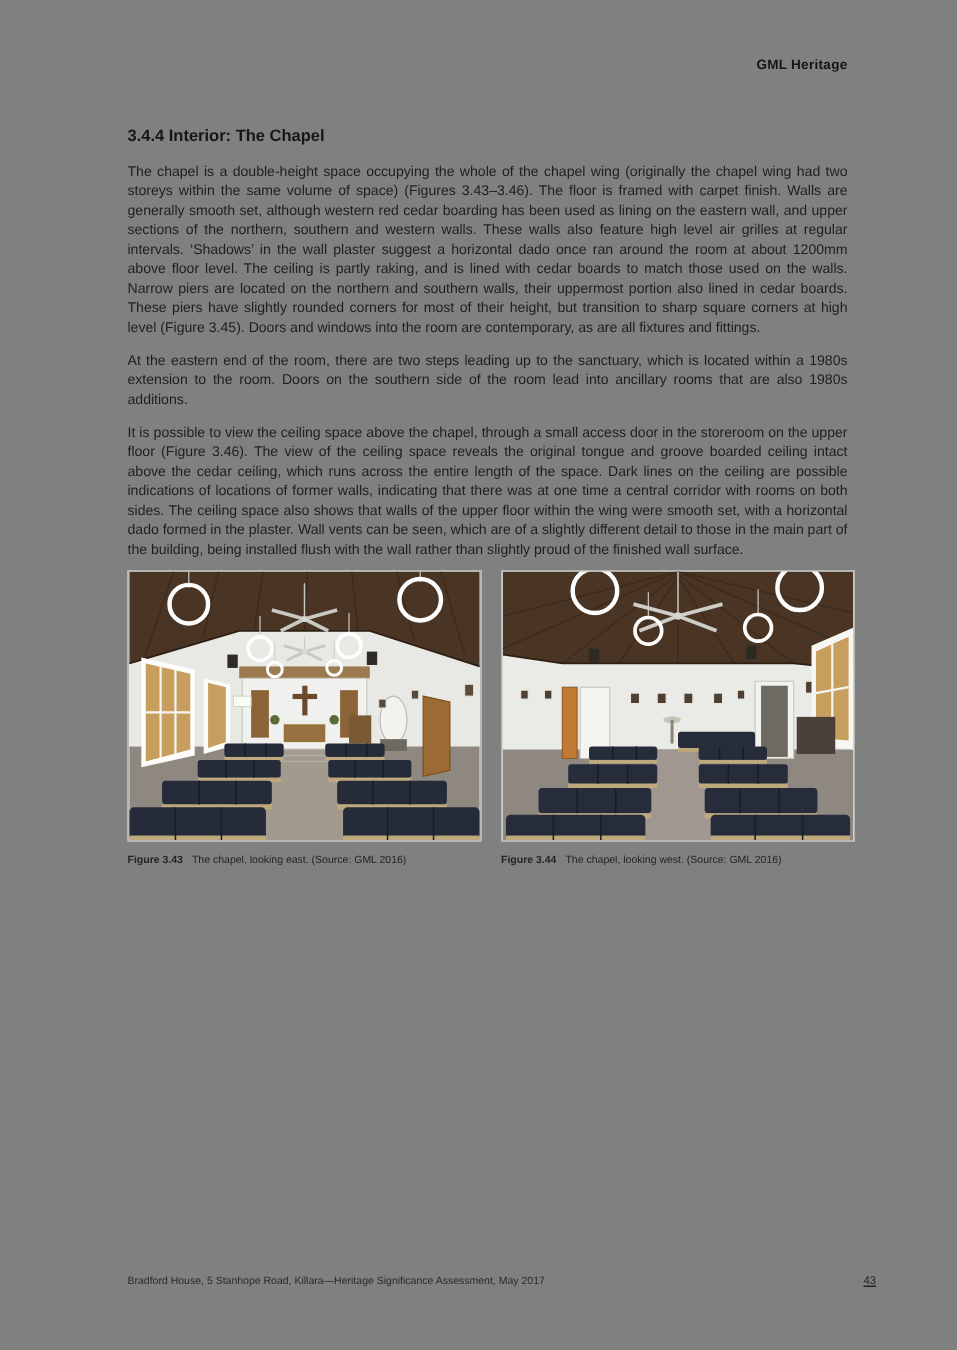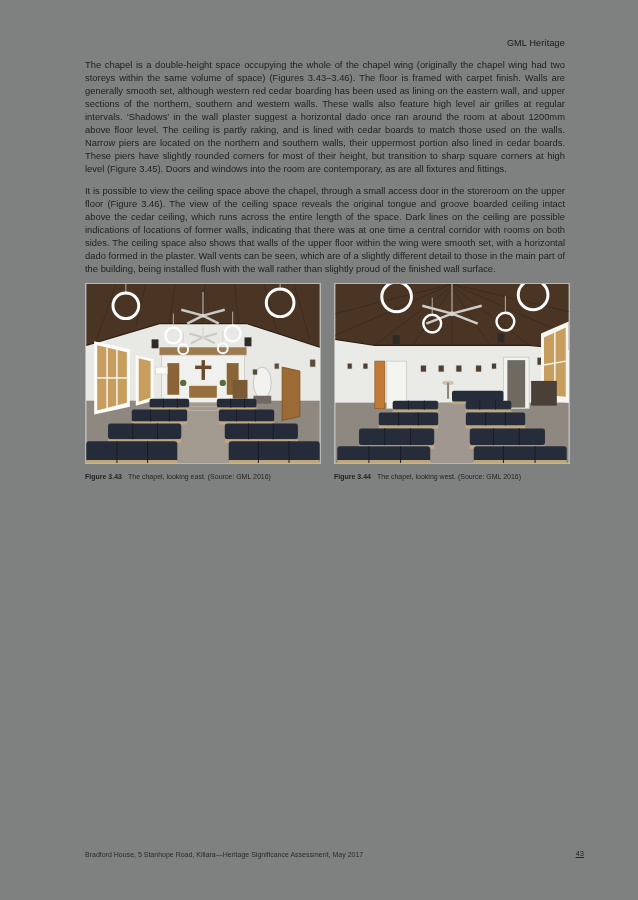--- a/index.html
+++ b/index.html
@@ -1,41 +1,43 @@
 <!DOCTYPE html>
 <html><head>
 <meta charset="utf-8">
 <style>
   html,body{margin:0;padding:0;}
   body{font-family:"Liberation Sans", sans-serif; background:#7f8080;}
   .page{position:relative; width:638px; height:900px; background:#7f8080; overflow:hidden; color:#1c1c1c;}
   .content{padding:0 73px 0 85px;}
-  .header{ text-align:right; padding-top:38px; font-size:9px; font-weight:normal; color:#141414; letter-spacing:.2px;}
+  .header{ text-align:right; padding-top:38px; font-size:9px; font-weight:bold; color:#141414; letter-spacing:.2px;}
   h1.section-heading{ font-size:11px; font-weight:bold; margin:37px 0 0 0; color:#161616;}
   p.body-par{ font-size:9.4px; line-height:13px; text-align:justify; margin:9px 0 0 0; color:#1e1e1e;}
   p.body-par:first-of-type{margin-top:10px;}
   .figure-row{ display:flex; gap:13px; margin-top:8px;}
   .figure-block{ width:236px;}
   .photo{ width:234px; height:179px; border:1px solid #b7b7b3; background:#e9eae6; display:block;}
   .caption{ margin-top:8px; font-size:7px; line-height:9px; color:#232323;}
   .caption .cap-label{ font-weight:bold;}
   .caption .cap-text{ margin-left:6px;}
   .footer{ position:absolute; left:85px; top:851px; font-size:7px; color:#2a2a2a;}
   .page-number{ position:absolute; right:54px; top:849px; font-size:7.5px; color:#232323;text-decoration:underline;}
 </style>
 </head>
 <body style="background: rgb(127, 128, 128);">
 
 <div class="page">
 
   <div class="content">
     <div class="header">GML Heritage</div>
 
+    <h1 class="section-heading">3.4.4 Interior: The Chapel</h1>
 
     <p class="body-par">The chapel is a double-height space occupying the whole of the chapel wing (originally the chapel wing had two storeys within the same volume of space) (Figures 3.43–3.46). The floor is framed with carpet finish. Walls are generally smooth set, although western red cedar boarding has been used as lining on the eastern wall, and upper sections of the northern, southern and western walls. These walls also feature high level air grilles at regular intervals. ‘Shadows’ in the wall plaster suggest a horizontal dado once ran around the room at about 1200mm above floor level. The ceiling is partly raking, and is lined with cedar boards to match those used on the walls. Narrow piers are located on the northern and southern walls, their uppermost portion also lined in cedar boards. These piers have slightly rounded corners for most of their height, but transition to sharp square corners at high level (Figure 3.45). Doors and windows into the room are contemporary, as are all fixtures and fittings.</p>
+    <p class="body-par">At the eastern end of the room, there are two steps leading up to the sanctuary, which is located within a 1980s extension to the room. Doors on the southern side of the room lead into ancillary rooms that are also 1980s additions.</p>
     <p class="body-par">It is possible to view the ceiling space above the chapel, through a small access door in the storeroom on the upper floor (Figure 3.46). The view of the ceiling space reveals the original tongue and groove boarded ceiling intact above the cedar ceiling, which runs across the entire length of the space. Dark lines on the ceiling are possible indications of locations of former walls, indicating that there was at one time a central corridor with rooms on both sides. The ceiling space also shows that walls of the upper floor within the wing were smooth set, with a horizontal dado formed in the plaster. Wall vents can be seen, which are of a slightly different detail to those in the main part of the building, being installed flush with the wall rather than slightly proud of the finished wall surface.</p>
 
     <div class="figure-row">
 
       <div class="figure-block">
         <svg class="photo" viewBox="0 0 236 181">
 
           <rect x="0" y="0" width="236" height="181" fill="#e8e9e5"></rect>
 
           <rect x="0" y="118" width="236" height="63" fill="#8e8880"></rect>

